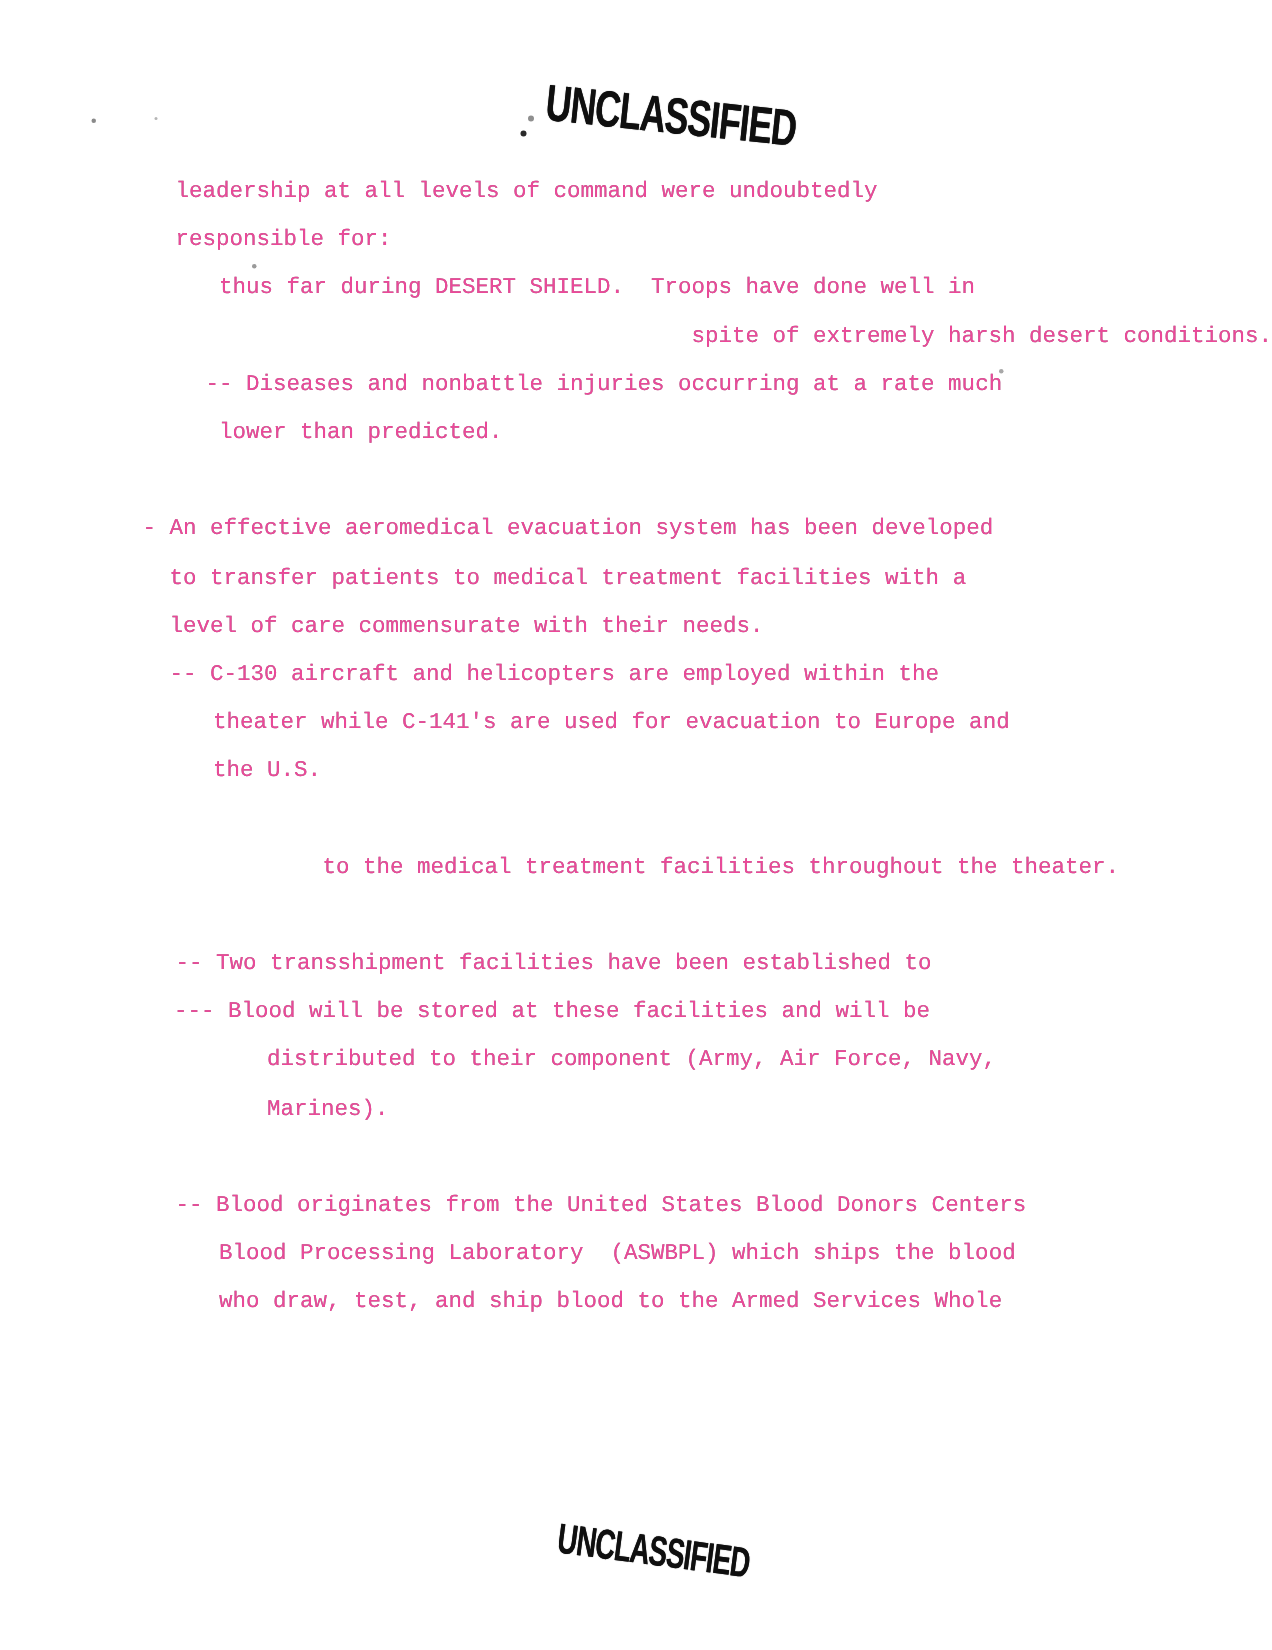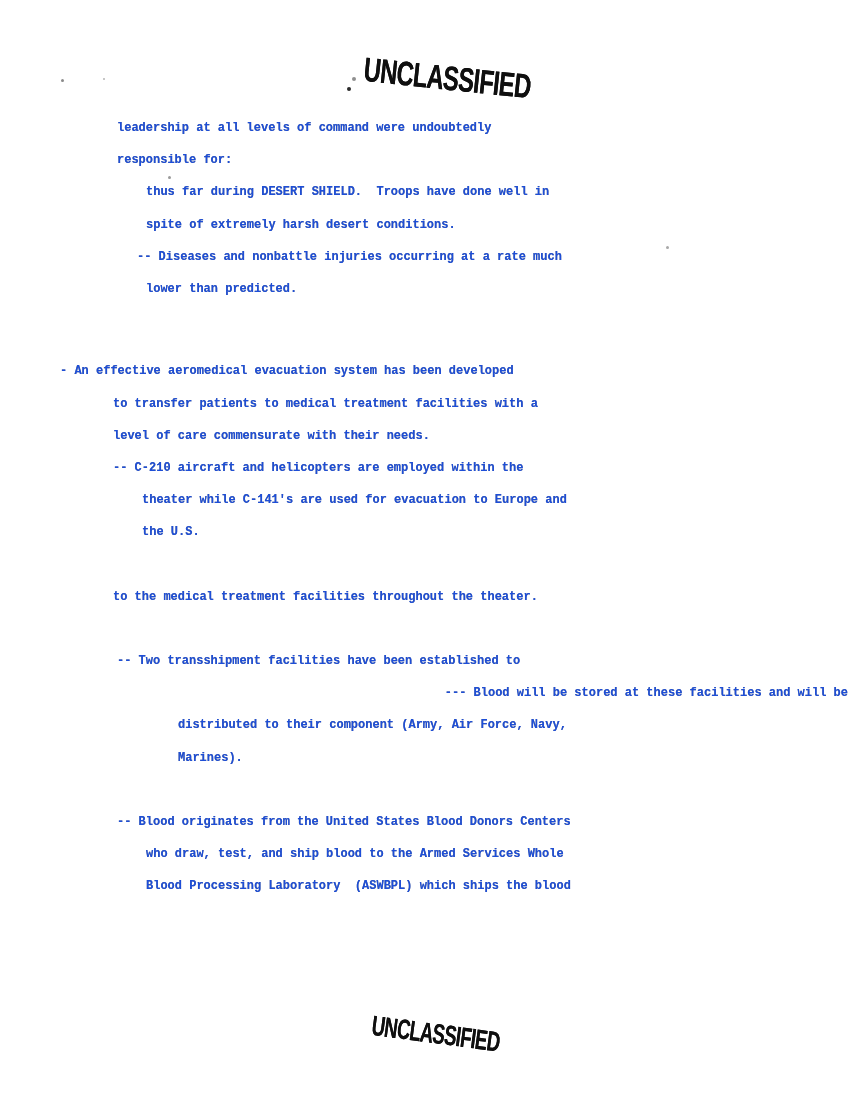--- a/index.html
+++ b/index.html
@@ -42,61 +42,61 @@
     position: absolute;
     top: 112px;
     left: 0;
     width: 100%;
   }
   .line {
     height: 32.2px;
     line-height: 32.2px;
     white-space: pre;
     font-family: "Liberation Mono", monospace;
-    font-weight: bold;
-    font-size: 12px;
-    color: #1d4ed8;
+    font-weight: normal;
+    font-size: 15px;
+    color: #ec4899;
     text-shadow: 0 0 0.4px rgba(27,27,27,0.55);
   }
   .speck {
     position: absolute;
     border-radius: 50%;
   }
 </style>
 </head>
 <body>
 
 <div class="page">
   <div class="stamp stamp-top">UNCLASSIFIED</div>
 
   <div class="text-body">
       <div class="line" style="padding-left: 117px;">leadership at all levels of command were undoubtedly</div>
       <div class="line" style="padding-left: 117px;">responsible for:</div>
       <div class="line" style="padding-left: 146px;">thus far during DESERT SHIELD.  Troops have done well in</div>
-      <div class="line" style="padding-left: 146px;">spite of extremely harsh desert conditions.</div>
+      <div class="line" style="padding-left: 146px; text-align: right;">spite of extremely harsh desert conditions.</div>
       <div class="line" style="padding-left: 117px; margin-left: 20px;">-- Diseases and nonbattle injuries occurring at a rate much</div>
       <div class="line" style="padding-left: 146px;">lower than predicted.</div>
       <div class="line" style="padding-left: 0px;"></div>
-      <div class="line" style="padding-left: 60px; margin-top: 18px;">- An effective aeromedical evacuation system has been developed</div>
+      <div class="line" style="padding-left: 95px;">- An effective aeromedical evacuation system has been developed</div>
       <div class="line" style="padding-left: 113px;">to transfer patients to medical treatment facilities with a</div>
       <div class="line" style="padding-left: 113px;">level of care commensurate with their needs.</div>
-      <div class="line" style="padding-left: 113px;">-- C-210 aircraft and helicopters are employed within the</div>
+      <div class="line" style="padding-left: 113px;">-- C-130 aircraft and helicopters are employed within the</div>
       <div class="line" style="padding-left: 142px;">theater while C-141's are used for evacuation to Europe and</div>
       <div class="line" style="padding-left: 142px;">the U.S.</div>
       <div class="line" style="padding-left: 0px;"></div>
-      <div class="line" style="padding-left: 113px;">to the medical treatment facilities throughout the theater.</div>
+      <div class="line" style="padding-left: 113px; text-align: center;">to the medical treatment facilities throughout the theater.</div>
       <div class="line" style="padding-left: 0px;"></div>
       <div class="line" style="padding-left: 117px;">-- Two transshipment facilities have been established to</div>
-      <div class="line" style="padding-left: 64px; text-align: right;">--- Blood will be stored at these facilities and will be</div>
+      <div class="line" style="padding-left: 116px;">--- Blood will be stored at these facilities and will be</div>
       <div class="line" style="padding-left: 178px;">distributed to their component (Army, Air Force, Navy,</div>
       <div class="line" style="padding-left: 178px;">Marines).</div>
       <div class="line" style="padding-left: 0px;"></div>
       <div class="line" style="padding-left: 117px;">-- Blood originates from the United States Blood Donors Centers</div>
+      <div class="line" style="padding-left: 146px;">Blood Processing Laboratory  (ASWBPL) which ships the blood</div>
       <div class="line" style="padding-left: 146px;">who draw, test, and ship blood to the Armed Services Whole</div>
-      <div class="line" style="padding-left: 146px;">Blood Processing Laboratory  (ASWBPL) which ships the blood</div>
     </div>
 
   <div class="stamp stamp-bottom">UNCLASSIFIED</div>
 <div class="speck" style="left: 61px; top: 79px; width: 3px; height: 3px; background: rgb(138, 138, 138);"></div>
     <div class="speck" style="left: 103px; top: 78px; width: 2px; height: 2px; background: rgb(181, 181, 181);"></div>
     <div class="speck" style="left: 352px; top: 77px; width: 4px; height: 4px; background: rgb(143, 143, 143);"></div>
     <div class="speck" style="left: 347px; top: 87px; width: 4px; height: 4px; background: rgb(42, 42, 42);"></div>
     <div class="speck" style="left: 168px; top: 176px; width: 3px; height: 3px; background: rgb(154, 154, 154);"></div>
     <div class="speck" style="left: 666px; top: 246px; width: 3px; height: 3px; background: rgb(168, 168, 168);"></div>
   </div>

